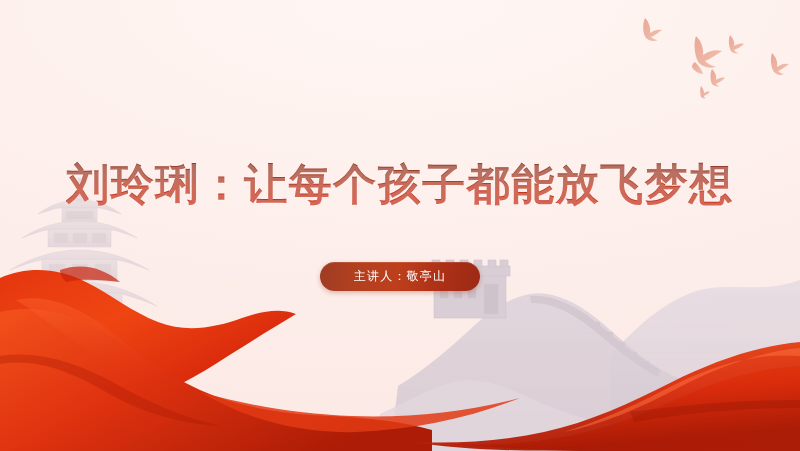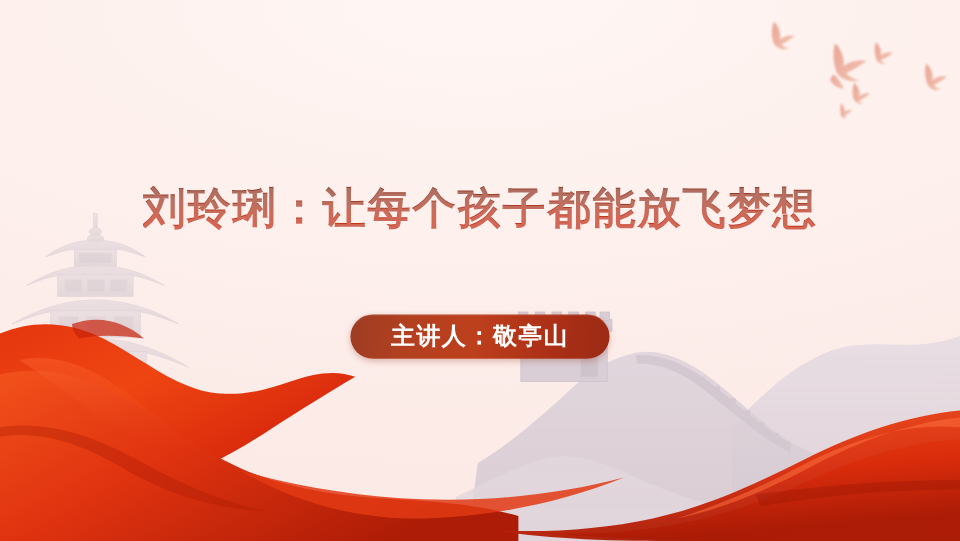--- a/index.html
+++ b/index.html
@@ -54,21 +54,21 @@
   .title-wrap{
     position:absolute;
     left:0; top:131px;
     width:800px;
     text-align:center;
     z-index:6;
   }
   .title{
     display:inline-block;
     font-family:"DejaVu Sans","Liberation Sans",sans-serif;
-    font-size:36px;
+    font-size:43px;
     font-weight:700;
     letter-spacing:1.5px;
     line-height:1.12;
     background:linear-gradient(180deg,#8e3c2a 0%,#a4402c 30%,#bf3820 62%,#c9301a 100%);
     -webkit-background-clip:text;
     background-clip:text;
     color:transparent;
     -webkit-text-fill-color:transparent;
     text-shadow:0 1px 0 rgba(255,255,255,.25);
     white-space:nowrap;
@@ -83,22 +83,22 @@
     z-index:6;
   }
   .badge{
     display:inline-block;
     padding:8px 34px 9px;
     border-radius:20px;
     background:linear-gradient(100deg,#9d3c24 0%,#b2401f 22%,#bd3f1c 48%,#ab2f16 78%,#9b2a14 100%);
     box-shadow:0 2px 5px rgba(150,50,25,.30), inset 0 1px 0 rgba(255,255,255,.12);
     color:#fff;
     font-family:"DejaVu Sans","Liberation Sans",sans-serif;
-    font-size:20px;
-    font-weight:700;
+    font-size:12px;
+    font-weight:400;
     letter-spacing:1.2px;
     line-height:1;
     white-space:nowrap;
   }
 </style>
 </head>
 <body>
 
 <div id="slide">
 

